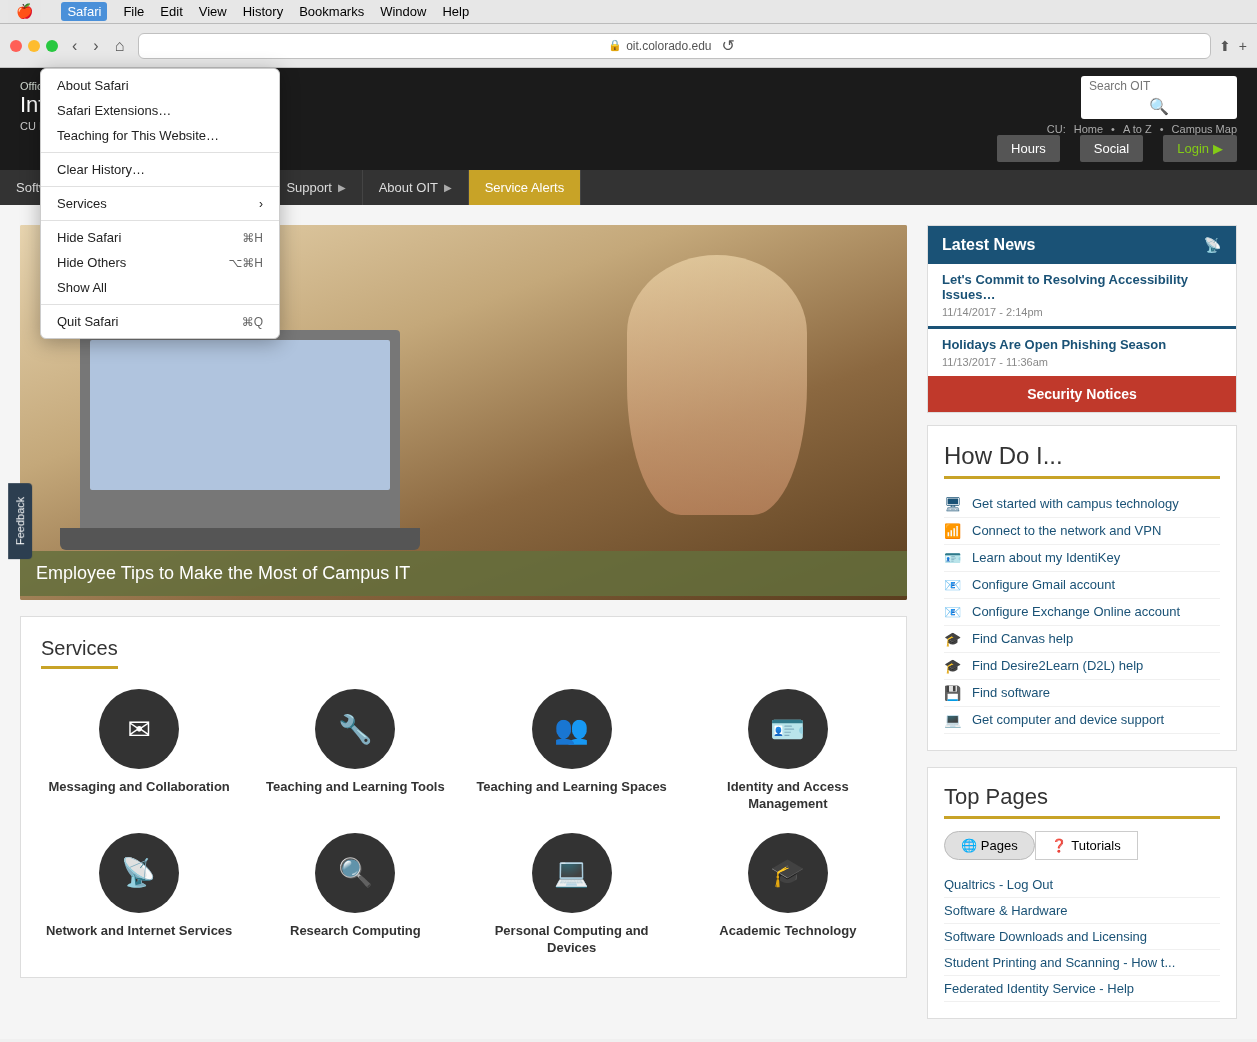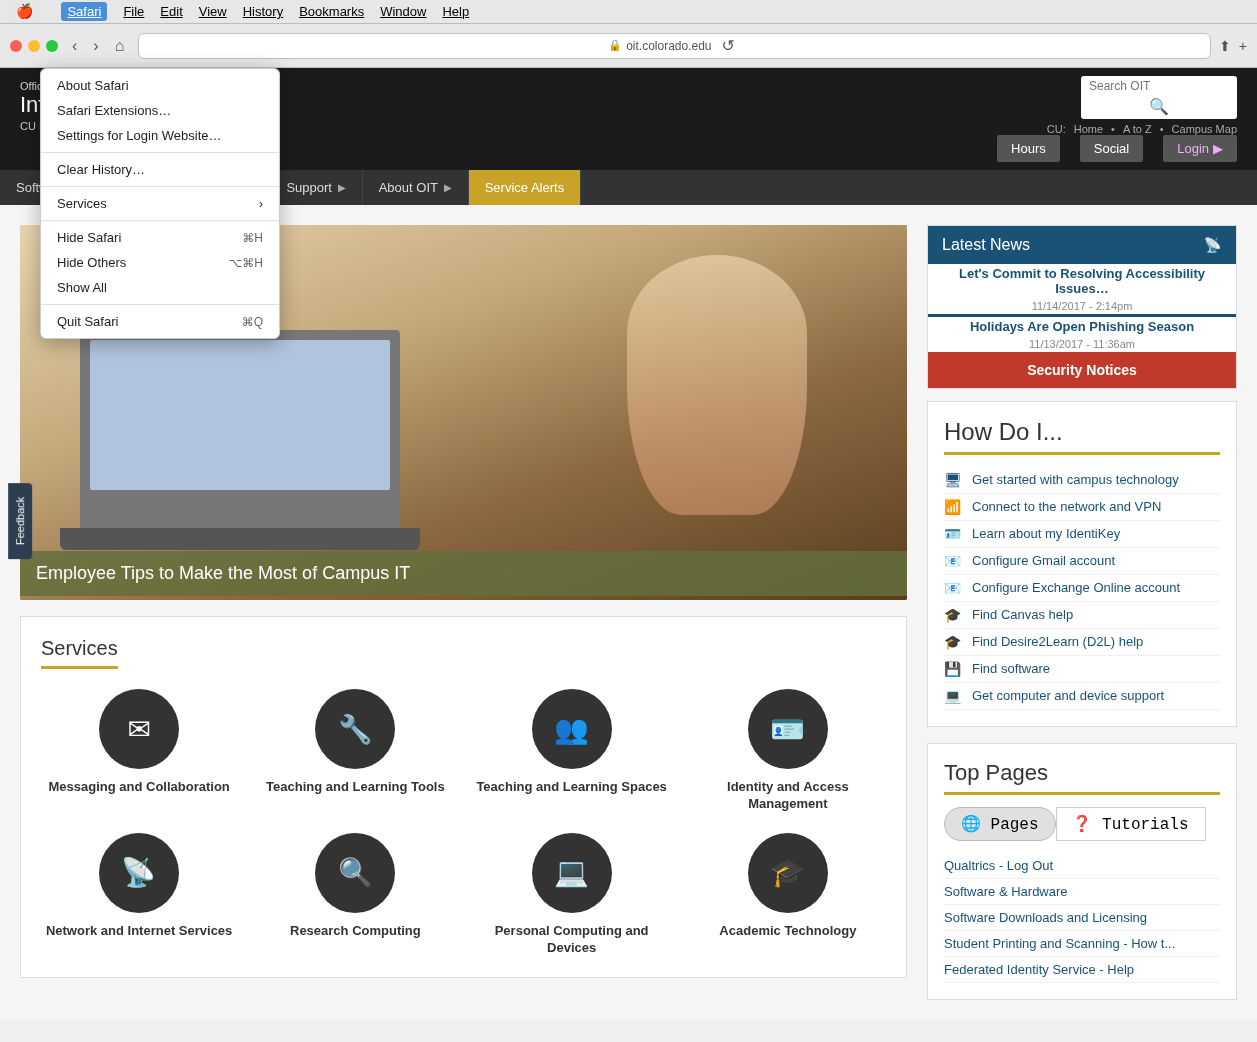--- a/index.html
+++ b/index.html
@@ -5,21 +5,21 @@
     * { margin: 0; padding: 0; box-sizing: border-box; }
     body { font-family: -apple-system, BlinkMacSystemFont, 'Helvetica Neue', Arial, sans-serif; background: #f0f0f0; width: 1257px; height: 1042px; overflow: hidden; position: relative; }
 
     
     .mac-menubar {
       display: flex; align-items: center; background: rgba(230,230,230,0.95);
       backdrop-filter: blur(10px); height: 24px; padding: 0 8px; gap: 16px;
       border-bottom: 1px solid #bbb; position: relative; z-index: 1000;
     }
     .mac-menubar .apple-icon { font-size: 14px; margin-right: 4px; }
-    .mac-menubar .menu-item { font-size: 13px; font-weight: 500; cursor: pointer; text-decoration: underline; }
+    .mac-menubar .menu-item { font-size: 13px; font-weight: 500; cursor: pointer; }
     .mac-menubar .menu-item.active { background: #4a90d9; color: white; padding: 2px 6px; border-radius: 3px; }
 
     
     .safari-chrome {
       background: #e8e8e8; border-bottom: 1px solid #c0c0c0; padding: 6px 10px;
       display: flex; align-items: center; gap: 8px; height: 44px;
     }
     .traffic-lights { display: flex; gap: 6px; align-items: center; }
     .traffic-light { width: 12px; height: 12px; border-radius: 50%; }
     .tl-red { background: #ff5f57; }
@@ -78,21 +78,21 @@
     .action-bar {
       background: #1b1b1b; display: flex; justify-content: flex-end;
       padding: 0 20px 8px; gap: 20px;
     }
     .action-btn {
       padding: 6px 14px; font-size: 13px; font-weight: 500; border: none;
       cursor: pointer; border-radius: 2px;
     }
     .btn-hours { background: #555; color: white; }
     .btn-social { background: #555; color: white; }
-    .btn-login { background: #555; color: #f0abfc; display: flex; align-items: center; gap: 4px; }
+    .btn-login { background: #555; color: #84cc16; display: flex; align-items: center; gap: 4px; }
 
     
     .main-nav {
       background: #333; display: flex; align-items: center;
     }
     .nav-item {
       display: flex; align-items: center; padding: 10px 16px; font-size: 13px;
       color: #ddd; cursor: pointer; gap: 6px; border-right: 1px solid #444;
     }
     .nav-item.active { background: #c8a327; color: white; text-align: right; }
@@ -109,23 +109,23 @@
       position: absolute; bottom: 4px; left: 0; right: 0;
       background: rgba(100,110,60,0.85); padding: 12px 16px;
     }
     .hero-caption-text { color: white; font-size: 18px; font-weight: 400; }
 
     
     .news-panel { background: white; border: 1px solid #ddd; }
     .news-header {
       background: #1a5276; color: white; padding: 10px 14px;
       display: flex; align-items: center; justify-content: space-between;
-      font-size: 16px; font-weight: 400;
-    }
-    .news-item { padding: 2px 14px; border-bottom: 3px solid #1a5276; text-align: center; }
+      font-size: 16px; font-weight: 700;
+    }
+    .news-item { padding: 8px 14px; border-bottom: 3px solid #1a5276; }
     .news-item:last-of-type { border-bottom: none; }
     .news-title { color: #1a5276; font-size: 13px; font-weight: 600; cursor: pointer; }
     .news-date { color: #888; font-size: 11px; margin-top: 4px; }
     .security-btn {
       background: #c0392b; color: white; width: 100%; padding: 10px;
       border: none; font-size: 14px; font-weight: 600; cursor: pointer;
     }
 
     
     .how-panel { background: white; border: 1px solid #ddd; padding: 16px; margin-bottom: 16px; }
@@ -138,21 +138,21 @@
     .services-title { font-size: 20px; color: #333; border-bottom: 3px solid #c8a327; padding-bottom: 6px; margin-bottom: 20px; display: inline-block; }
     .services-grid { display: grid; grid-template-columns: repeat(4, 1fr); gap: 20px; }
     .service-item { display: flex; flex-direction: column; align-items: center; text-align: center; cursor: pointer; }
     .service-icon { width: 80px; height: 80px; background: #333; border-radius: 50%; display: flex; align-items: center; justify-content: center; margin-bottom: 10px; color: white; font-size: 28px; }
     .service-label { font-size: 13px; font-weight: 600; color: #333; line-height: 1.3; }
 
     
     .top-pages { background: white; border: 1px solid #ddd; padding: 16px; }
     .top-title { font-size: 22px; color: #333; border-bottom: 3px solid #c8a327; padding-bottom: 6px; margin-bottom: 12px; }
     .tab-row { display: flex; gap: 0; margin-bottom: 12px; }
-    .tab-btn-tp { padding: 6px 16px; font-size: 16px; border: 1px solid #ccc; cursor: pointer; background: white; font-family: Liberation Mono, monospace; }
+    .tab-btn-tp { padding: 6px 16px; font-size: 13px; border: 1px solid #ccc; cursor: pointer; background: white; }
     .tab-btn-tp.active { background: #e0e0e0; border-radius: 20px; border: 1px solid #bbb; }
     .top-link { display: block; font-size: 13px; color: #1a5276; padding: 5px 0; border-bottom: 1px solid #f0f0f0; cursor: pointer; }
 
     
     .feedback-tab {
       position: fixed; left: 0; top: 50%; transform: translateY(-50%) rotate(-90deg);
       transform-origin: left center;
       background: #1a5276; color: white; padding: 6px 14px; font-size: 12px;
       cursor: pointer; border-radius: 0 0 4px 4px; z-index: 100;
       white-space: nowrap;
@@ -202,21 +202,21 @@
 </div>
 
 <div class="dropdown-menu">
   <div class="dropdown-item">
     <span>About Safari</span>
   </div>
   <div class="dropdown-item">
     <span>Safari Extensions…</span>
   </div>
   <div class="dropdown-item">
-    <span>Settings for Login Website…</span>
+    <span>Teaching for This Website…</span>
   </div>
   <hr class="dropdown-separator">
   <div class="dropdown-item">
     <span>Clear History…</span>
   </div>
   <hr class="dropdown-separator">
   <div class="dropdown-item">
     <span>Services</span>
     <span class="arrow">›</span>
   </div>

